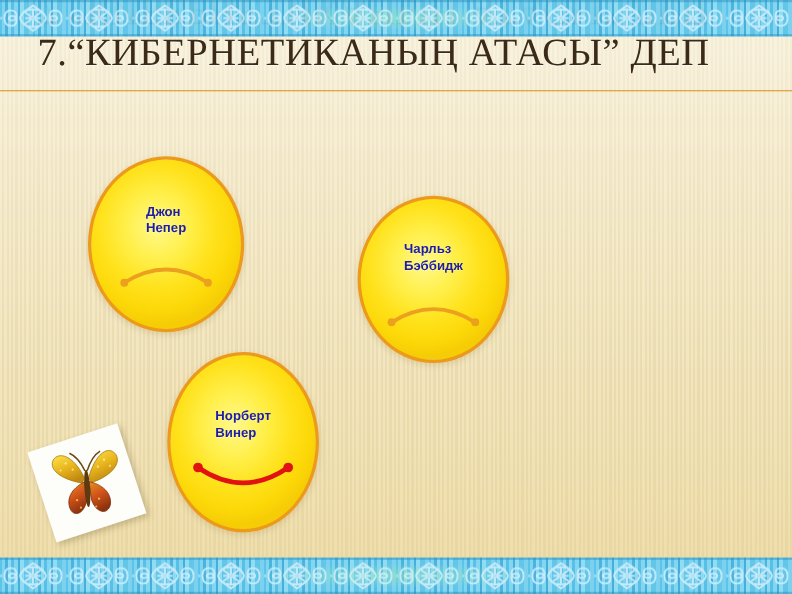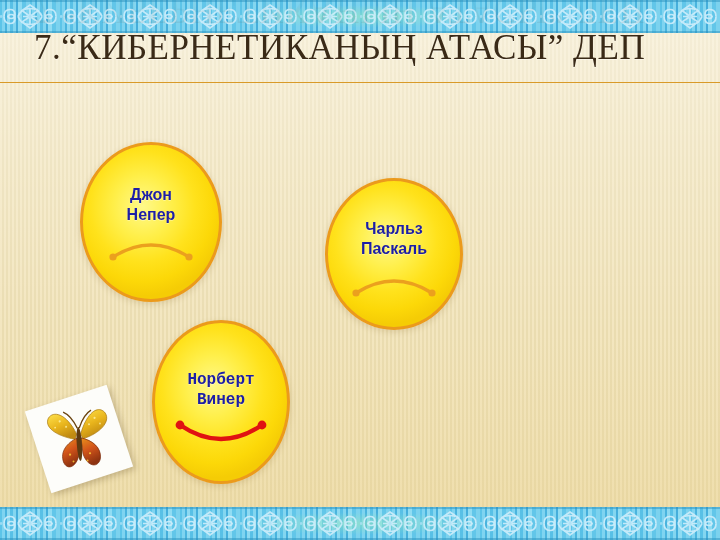--- a/index.html
+++ b/index.html
@@ -127,23 +127,22 @@
     box-sizing: border-box;
     box-shadow: 0 2px 6px rgba(120,90,20,0.18);
     display: flex;
     flex-direction: column;
     align-items: center;
     justify-content: flex-start;
   }
   .bubble-label {
     color: #1d1ea6;
     font-weight: bold;
-    font-size: 16px;
+    font-size: 12px;
     line-height: 1.24;
-    text-align: center;
     white-space: pre-line;
     text-shadow: 0 1px 0 rgba(255,255,255,0.35);
     position: relative;
     z-index: 2;
     pointer-events: none;
   }
   .mouth {
     position: absolute;
     left: 50%;
     transform: translateX(-50%);
@@ -219,30 +218,30 @@
 Непер</div>
     <svg class="mouth" style="bottom:38px;" width="86" height="26" viewBox="0 0 86 26">
       <path d="M5 22 Q43 -2 81 22" fill="none" stroke="#eba01e" stroke-width="3.4" stroke-linecap="round"></path>
       <circle cx="5" cy="22" r="3.6" fill="#eba01e"></circle>
       <circle cx="81" cy="22" r="3.6" fill="#eba01e"></circle>
     </svg>
   </div>
 
   <div class="bubble" id="b1" style="left:325px; top:178px; width:138px; height:152px; padding-top:38px;">
     <div class="bubble-label">Чарльз
-Паскаль</div>
+Бэббидж</div>
     <svg class="mouth" style="bottom:30px;" width="86" height="26" viewBox="0 0 86 26">
       <path d="M5 22 Q43 -2 81 22" fill="none" stroke="#eba01e" stroke-width="3.4" stroke-linecap="round"></path>
       <circle cx="5" cy="22" r="3.6" fill="#eba01e"></circle>
       <circle cx="81" cy="22" r="3.6" fill="#eba01e"></circle>
     </svg>
   </div>
 
 
-  <div class="bubble" id="b3" style="left:152px; top:320px; width:138px; height:164px; padding-top:48px;font-family:Liberation Mono, monospace;">
+  <div class="bubble" id="b3" style="left:152px; top:320px; width:138px; height:164px; padding-top:48px;">
     <div class="bubble-label">Норберт
 Винер</div>
     <svg class="mouth" style="bottom:32px;" width="94" height="30" viewBox="0 0 94 30">
       <path d="M6 6 Q47 34 88 6" fill="none" stroke="#e01212" stroke-width="4.2" stroke-linecap="round"></path>
       <circle cx="6" cy="6" r="4.4" fill="#e01212"></circle>
       <circle cx="88" cy="6" r="4.4" fill="#e01212"></circle>
     </svg>
   </div>
 
 

